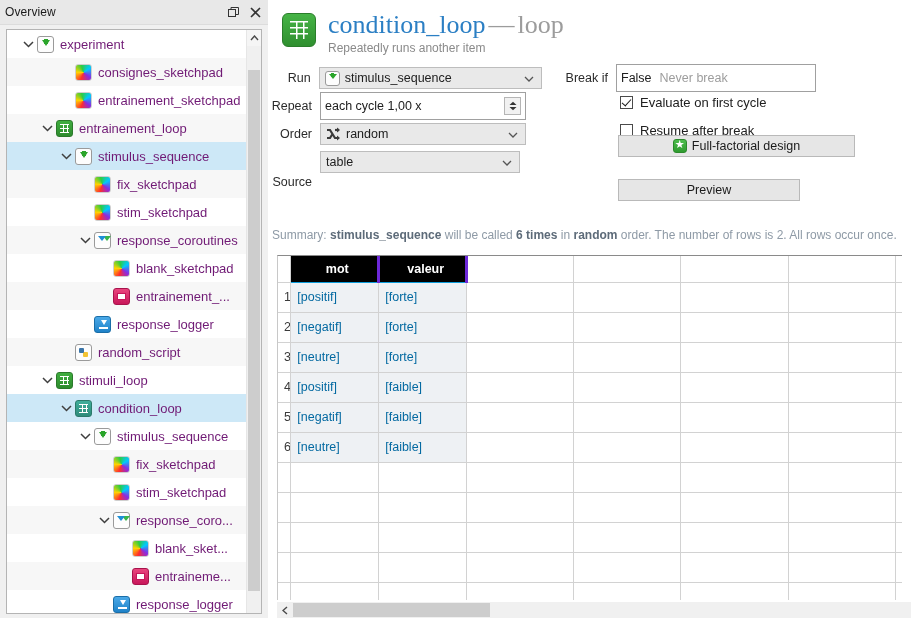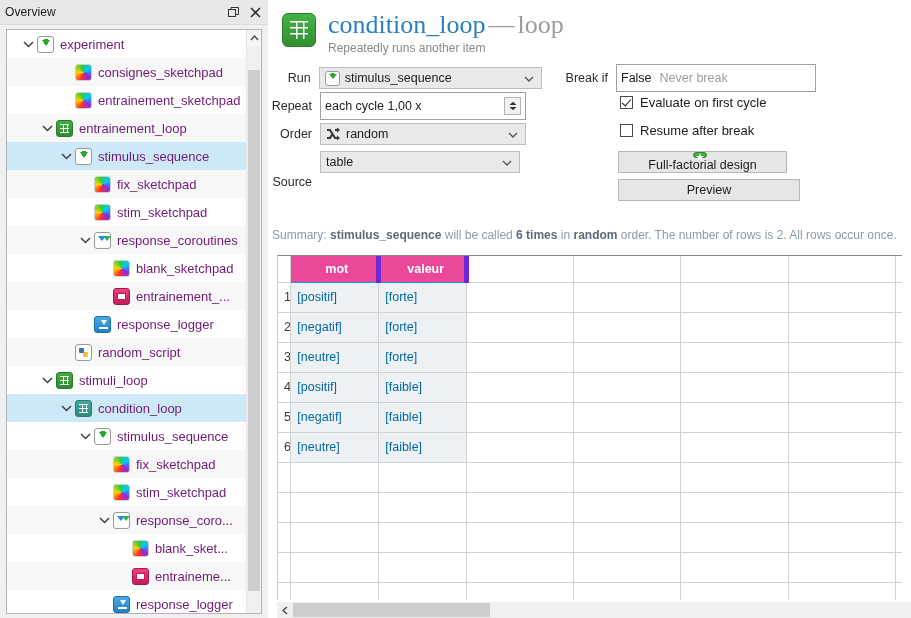--- a/index.html
+++ b/index.html
@@ -381,25 +381,25 @@
     padding: 0 0 0 6px;
     font-size: 12.5px;
     text-align: left;
     border-right: 1px solid #d2d2d2;
     border-bottom: 1px solid #d2d2d2;
     vertical-align: middle;
     overflow: hidden;
     white-space: nowrap;
   }
   table.vartable th {
-    background: #ec4899;
+    background: #000000;
     color: #ffffff;
     font-weight: bold;
     text-align: center;
-    border-right: 5px solid #6d28d9;
+    border-right: 3px solid #6d28d9;
     border-bottom: 1px solid #0d9ddb;
     height: 26px;
   }
   table.vartable th.corner {
     background: #ffffff;
     border-right: 1px solid #d2d2d2;
     border-bottom: 1px solid #d2d2d2;
   }
   td.rowhdr, th.corner {
     width: 12px;
@@ -712,21 +712,21 @@
       <div class="chkrow" style="left:352px; top:28px;">
         <span class="chkbox checked"></span>
         <span>Evaluate on first cycle</span>
       </div>
 
       <div class="chkrow" style="left:352px; top:56px;">
         <span class="chkbox"></span>
         <span>Resume after break</span>
       </div>
 
-      <div class="btn" style="left:350px; top:84px; width:169px;flex-direction:column;">
+      <div class="btn" style="left:350px; top:68px; width:237px;">
         <span class="star-ic"></span>
         <span>Full-factorial design</span>
       </div>
 
       <div class="btn" style="left:350px; top:112px; width:182px;">
         <span>Preview</span>
       </div>
     </div>
 
     <div id="summary">

